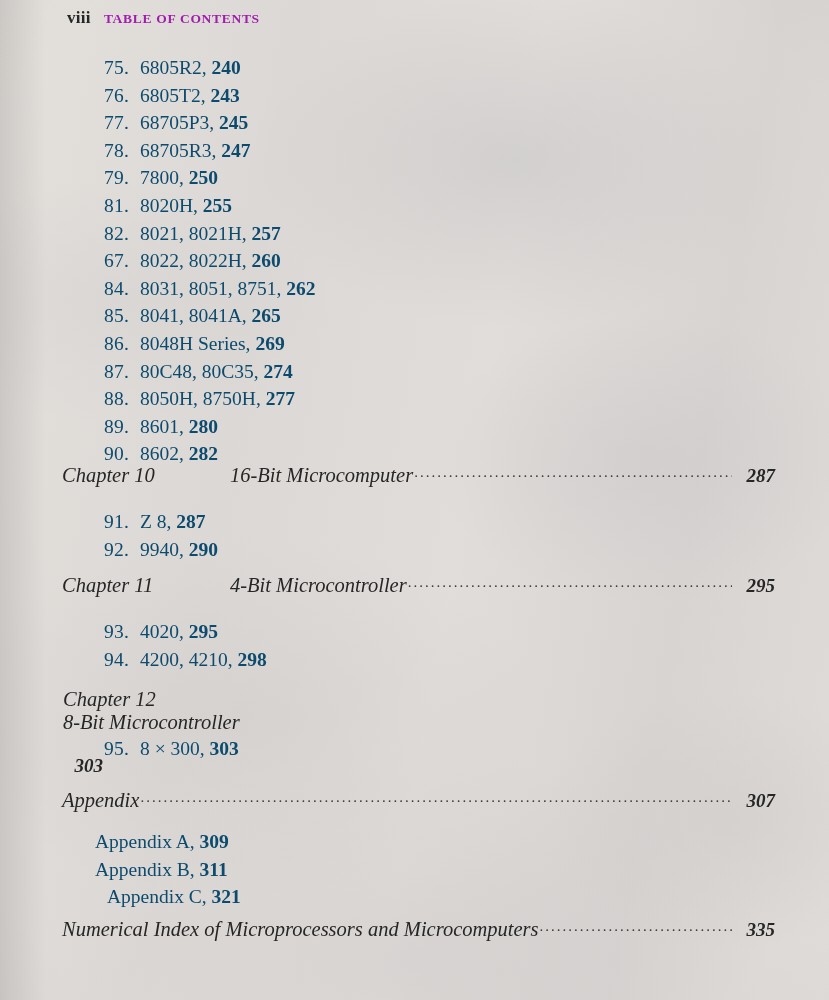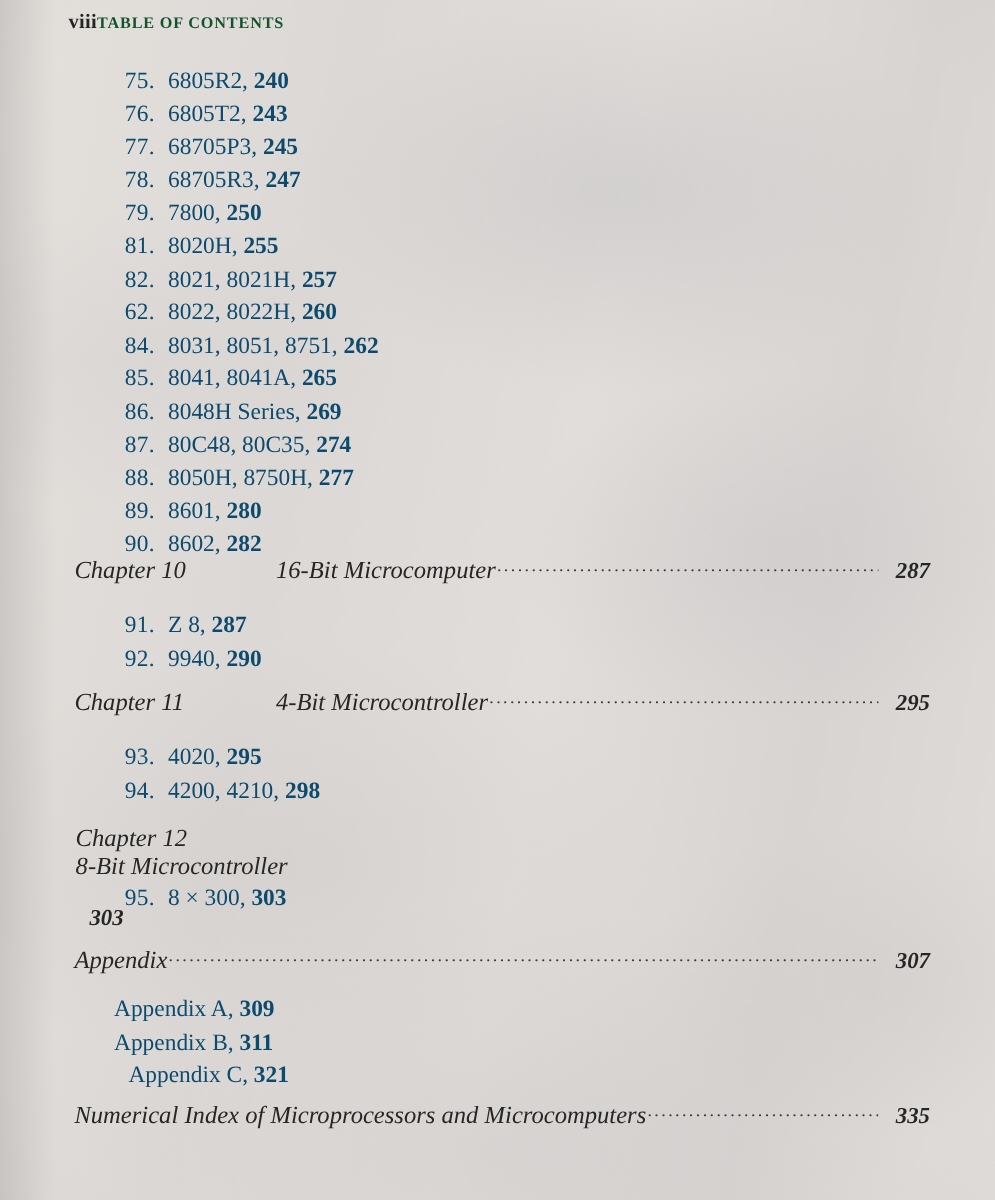--- a/index.html
+++ b/index.html
@@ -45,36 +45,37 @@
 
   .page {
     position: absolute;
     inset: 0;
     z-index: 2;
   }
 
   
   .runhead {
     position: absolute;
-    left: 57px;
+    left: 67px;
     top: 8px;
     display: flex;
     align-items: baseline;
+    gap: 13px;
   }
   .runhead-folio {
     font-weight: bold;
     font-size: 17px;
     letter-spacing: 0.3px;
     color: #262626;
   }
   .runhead-title {
     font-weight: bold;
     font-size: 13.5px;
     letter-spacing: 0.7px;
-    color: #14532d;
+    color: #a21caf;
   }
 
   
   .entry-list {
     position: absolute;
     left: 93px;
   }
   .entry {
     display: flex;
     align-items: baseline;
@@ -183,21 +184,21 @@
       </div>
       <div class="entry">
         <span class="entry-num">81.</span>
         <span class="entry-text"><span>8020H, </span><b>255</b></span>
       </div>
       <div class="entry">
         <span class="entry-num">82.</span>
         <span class="entry-text"><span>8021, 8021H, </span><b>257</b></span>
       </div>
       <div class="entry">
-        <span class="entry-num">62.</span>
+        <span class="entry-num">67.</span>
         <span class="entry-text"><span>8022, 8022H, </span><b>260</b></span>
       </div>
       <div class="entry">
         <span class="entry-num">84.</span>
         <span class="entry-text"><span>8031, 8051, 8751, </span><b>262</b></span>
       </div>
       <div class="entry">
         <span class="entry-num">85.</span>
         <span class="entry-text"><span>8041, 8041A, </span><b>265</b></span>
       </div>

